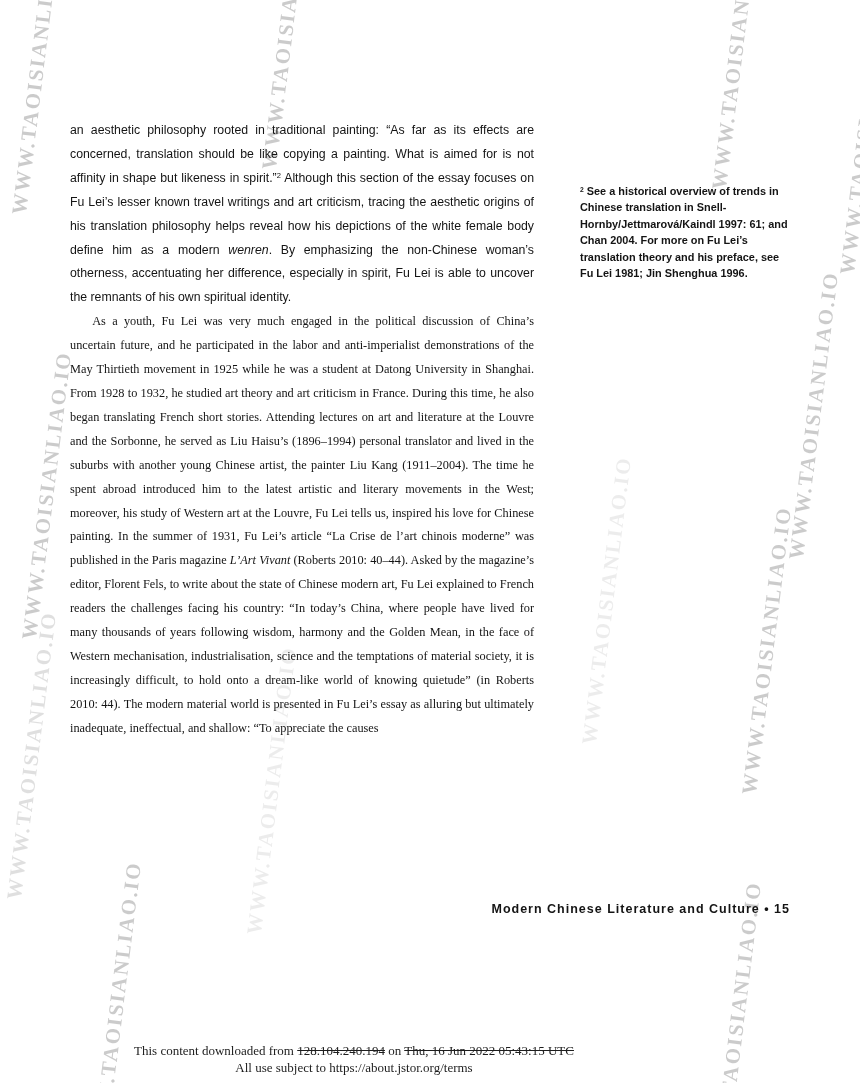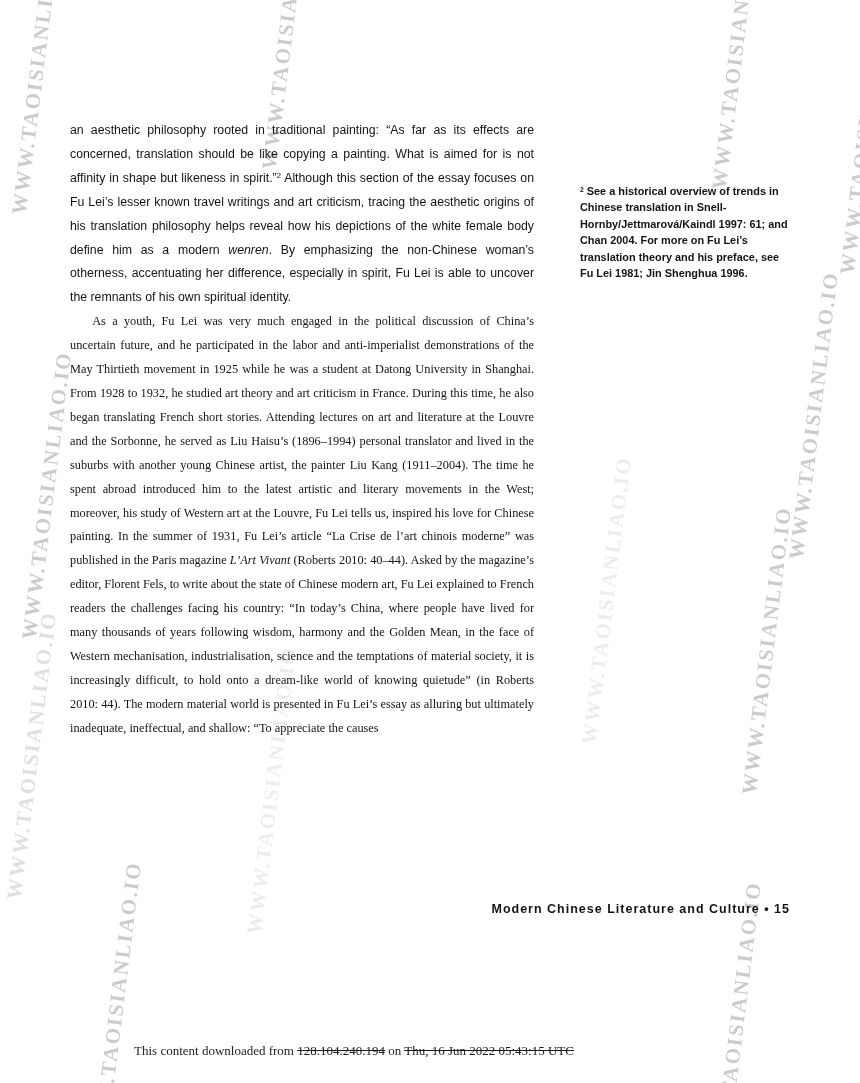--- a/index.html
+++ b/index.html
@@ -114,14 +114,15 @@
 
   <div class="running-footer">Modern Chinese Literature and Culture • 15</div>
 
   <div class="bottom-line download-line">
     <span>This content downloaded from</span>
     <span class="redacted">128.104.240.194</span>
     <span>on</span>
     <span class="redacted">Thu, 16 Jun 2022 05:43:15 UTC</span>
   </div>
 
+  <div class="bottom-line terms-line">All use subject to https://about.jstor.org/terms</div>
 
 </div>
 
 </body></html>

